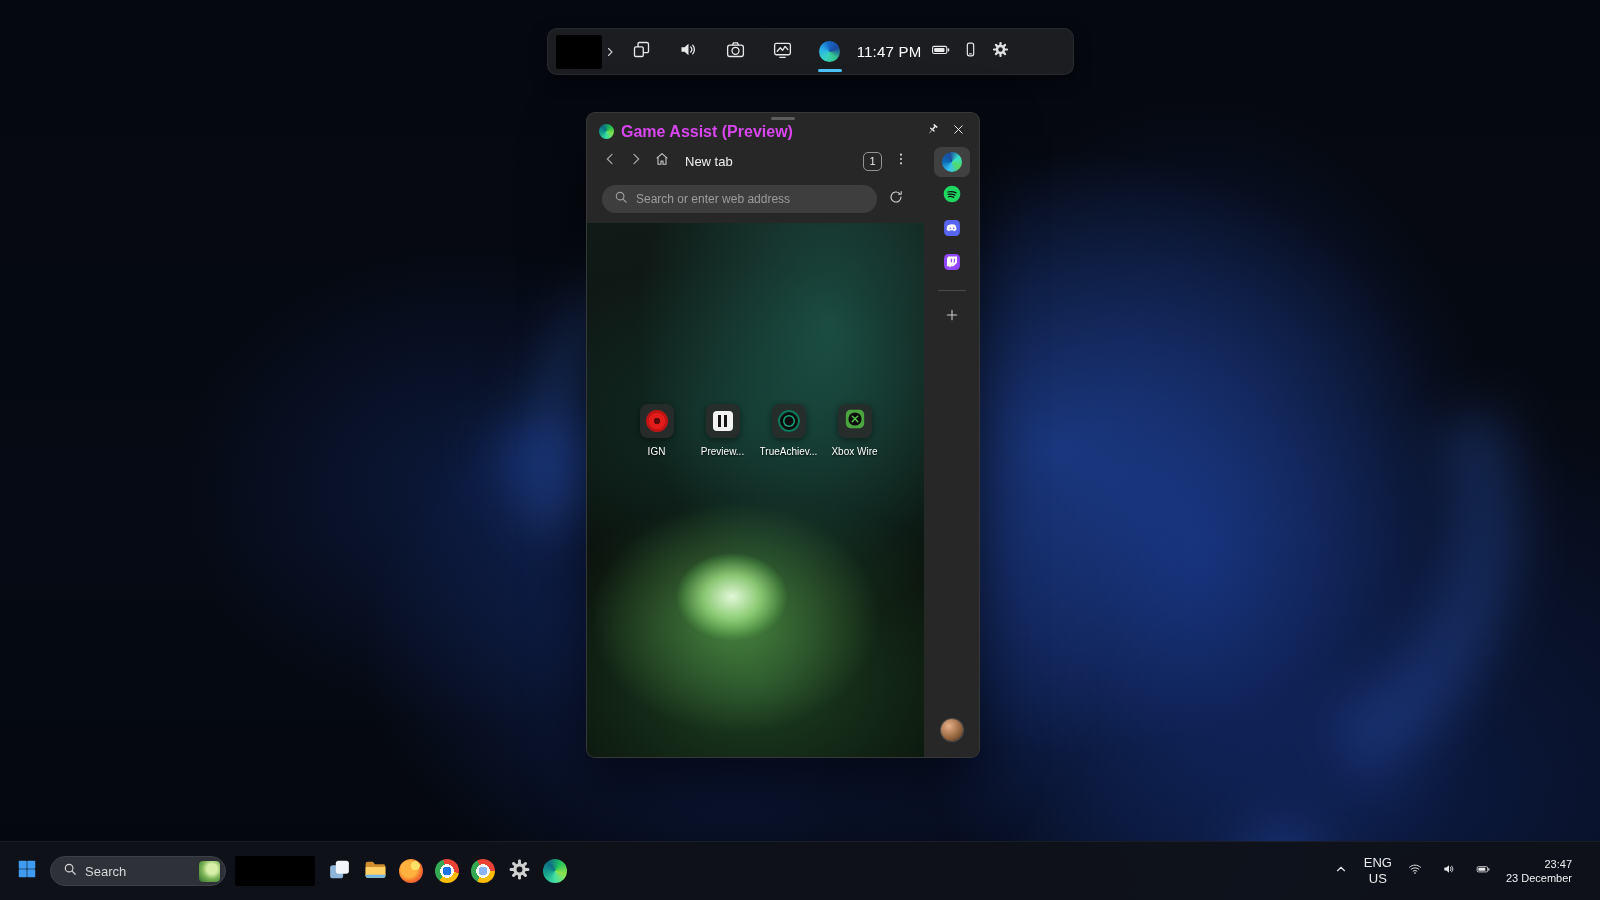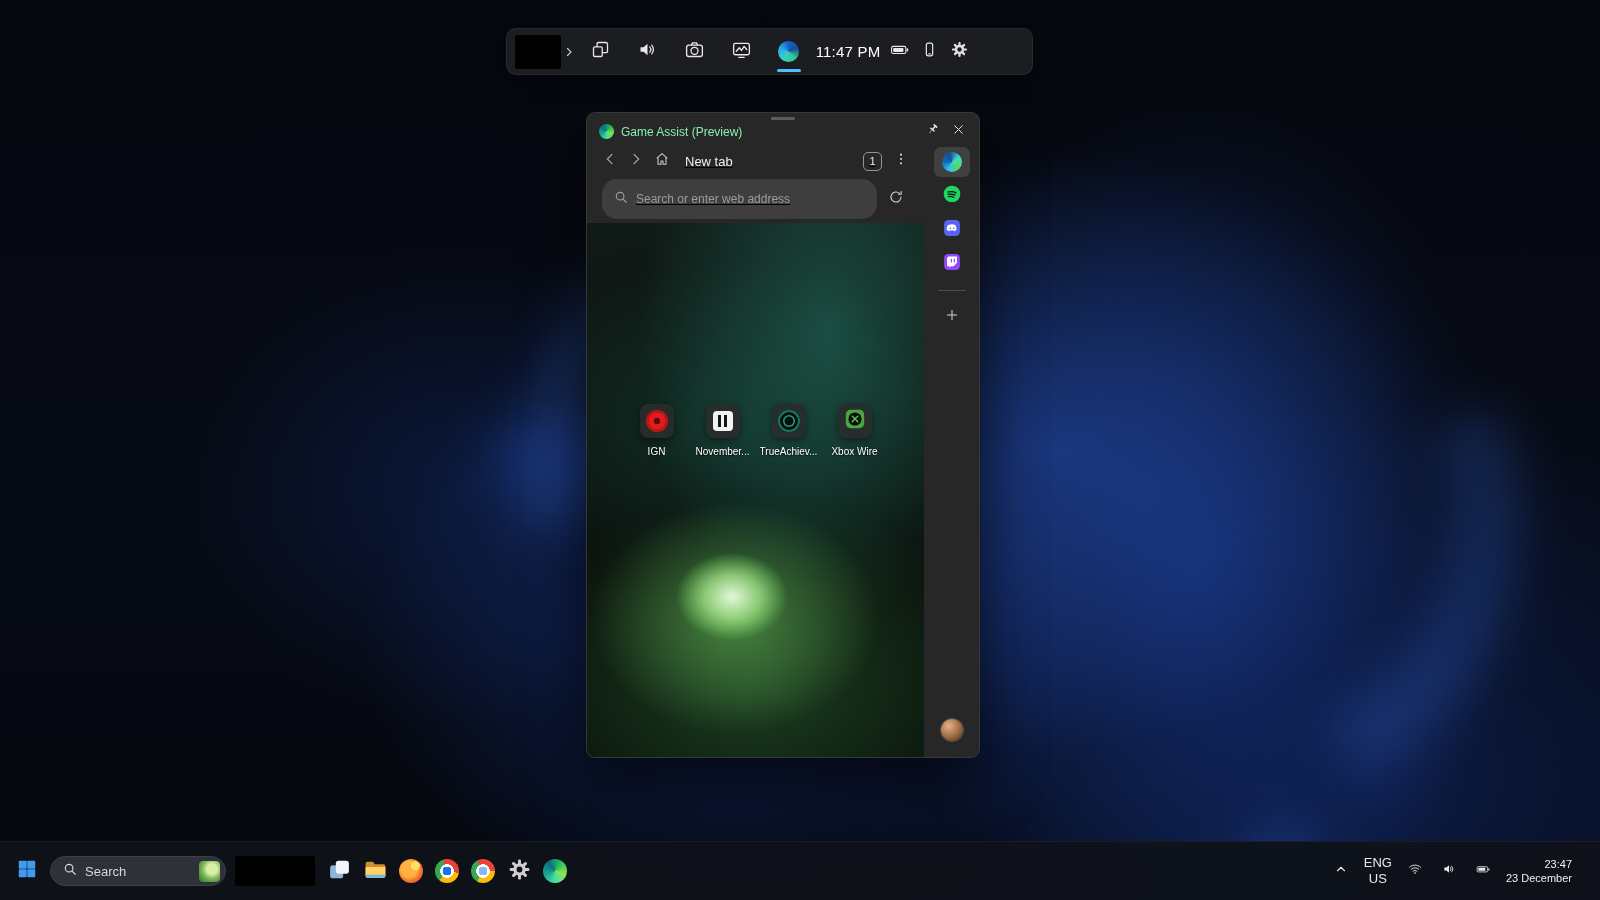--- a/index.html
+++ b/index.html
@@ -15,21 +15,21 @@
       radial-gradient(720px 520px at 86% 88%, rgba(26,62,165,.34), transparent 75%),
       linear-gradient(180deg,#05080f 0%, #060a14 60%, #04070d 100%);
   }
   .petal { position:absolute; border-radius:50%; pointer-events:none; border:70px solid transparent; }
   .p1 { left:520px; top:160px; width:640px; height:640px; border-left-color:rgba(62,122,240,.22); transform:rotate(35deg); filter:blur(22px); }
   .p2 { left:700px; top:360px; width:680px; height:660px; border-bottom-color:rgba(52,106,228,.28); transform:rotate(-15deg); filter:blur(26px); }
   .p3 { left:280px; top:420px; width:540px; height:540px; border-left-color:rgba(36,82,192,.26); transform:rotate(120deg); filter:blur(24px); }
   .p4 { left:1000px; top:250px; width:520px; height:560px; border-right-color:rgba(58,112,235,.22); transform:rotate(20deg); filter:blur(24px); }
 
   
-  .gamebar { position:absolute; left:506px; top:28px; width:527px; height:47px;
+  .gamebar { position:absolute; left:547px; top:28px; width:527px; height:47px;
     background:rgba(28,30,34,.97); border:1px solid rgba(255,255,255,.06);
     border-radius:10px; display:flex; align-items:center; padding:0 8px;
     box-shadow:0 6px 18px rgba(0,0,0,.45); }
   .gb-preview { width:46px; height:34px; background:#000; border-radius:2px; flex:0 0 auto; }
   .gb-chev { width:16px; display:flex; justify-content:center; color:#cfcfcf; }
   .gb-btn { width:47px; height:42px; display:flex; align-items:center; justify-content:center;
     position:relative; border-radius:6px; flex:0 0 auto; }
   .gb-btn svg { width:21px; height:21px; }
   .gb-btn.active::after { content:""; position:absolute; bottom:1px; left:50%; transform:translateX(-50%);
     width:24px; height:3px; border-radius:2px; background:#4cc2ff; }
@@ -41,36 +41,36 @@
 
   
   .window { position:absolute; left:586px; top:112px; width:394px; height:646px;
     background:#272727; border:1px solid rgba(255,255,255,.08); border-radius:9px;
     box-shadow:0 22px 60px rgba(0,0,0,.65); display:flex; flex-direction:column; overflow:hidden; }
   .titlebar { height:30px; position:relative; display:flex; align-items:center; padding:7px 8px 0 12px; flex:0 0 auto; }
   .drag-handle { position:absolute; top:4px; left:50%; transform:translateX(-50%); width:24px; height:3px;
     border-radius:2px; background:#5d5d5d; }
   .title-icon { width:15px; height:15px; border-radius:50%; margin-right:7px;
     background:conic-gradient(from 180deg, #3be0a0, #14a08a, #0c6e8a, #1db954, #7ee04a, #3be0a0); }
-  .title-text { font-size:12px; color:#86efac; flex:1; white-space:nowrap; }
+  .title-text { font-size:16px; color:#d946ef; flex:1; white-space:nowrap;font-weight:bold; }
   .tb-btn { width:26px; height:22px; display:flex; align-items:center; justify-content:center; border-radius:4px; }
   .tb-btn svg { width:15px; height:15px; }
 
   .win-body { flex:1; display:flex; min-height:0; }
-  .win-main { flex:1; display:flex; flex-direction:column; min-width:0;text-decoration:underline; }
+  .win-main { flex:1; display:flex; flex-direction:column; min-width:0; }
 
   .navbar { height:36px; display:flex; align-items:center; padding:0 10px; flex:0 0 auto; }
   .nav-btn { width:26px; height:28px; display:flex; align-items:center; justify-content:center; border-radius:5px; }
   .nav-btn svg { width:16px; height:16px; }
   .page-title { font-size:13px; color:#f0f0f0; margin-left:10px; flex:1; }
   .tab-counter { width:19px; height:19px; border:1.5px solid #949494; border-radius:5px; color:#eaeaea;
     font-size:11px; display:flex; align-items:center; justify-content:center; margin-right:6px; }
 
   .search-row { height:44px; display:flex; align-items:center; padding:0 13px 4px 15px; flex:0 0 auto; }
-  .search-pill { flex:1; height:40px; background:#3e3e3e; border-radius:15px; display:flex; align-items:center;
+  .search-pill { flex:1; height:28px; background:#3e3e3e; border-radius:15px; display:flex; align-items:center;
     padding:0 12px; gap:8px; }
   .search-pill svg { width:14px; height:14px; flex:0 0 auto; }
   .search-pill input { background:transparent; border:none; outline:none; color:#ddd; font-size:12px; width:100%;
     font-family:"Liberation Sans","DejaVu Sans",sans-serif; }
   .search-pill input::placeholder { color:#9d9d9d; }
   .refresh-btn { width:30px; height:30px; display:flex; align-items:center; justify-content:center; margin-left:4px; border-radius:5px; }
   .refresh-btn svg { width:16px; height:16px; }
 
   .content { flex:1; position:relative; overflow:hidden;
     background:
@@ -323,21 +323,21 @@
                 <span class="icon-ign"></span>
               </div>
               <span class="shortcut-label">IGN</span>
             </div>
             <div class="shortcut">
               <div class="tile">
                 <span class="icon-hltb">
                     <span class="hltb-bars"></span>
                   </span>
               </div>
-              <span class="shortcut-label">November...</span>
+              <span class="shortcut-label">Preview...</span>
             </div>
             <div class="shortcut">
               <div class="tile">
                 <span class="icon-ta"></span>
               </div>
               <span class="shortcut-label">TrueAchiev...</span>
             </div>
             <div class="shortcut">
               <div class="tile">
                 <span class="icon-xw">

